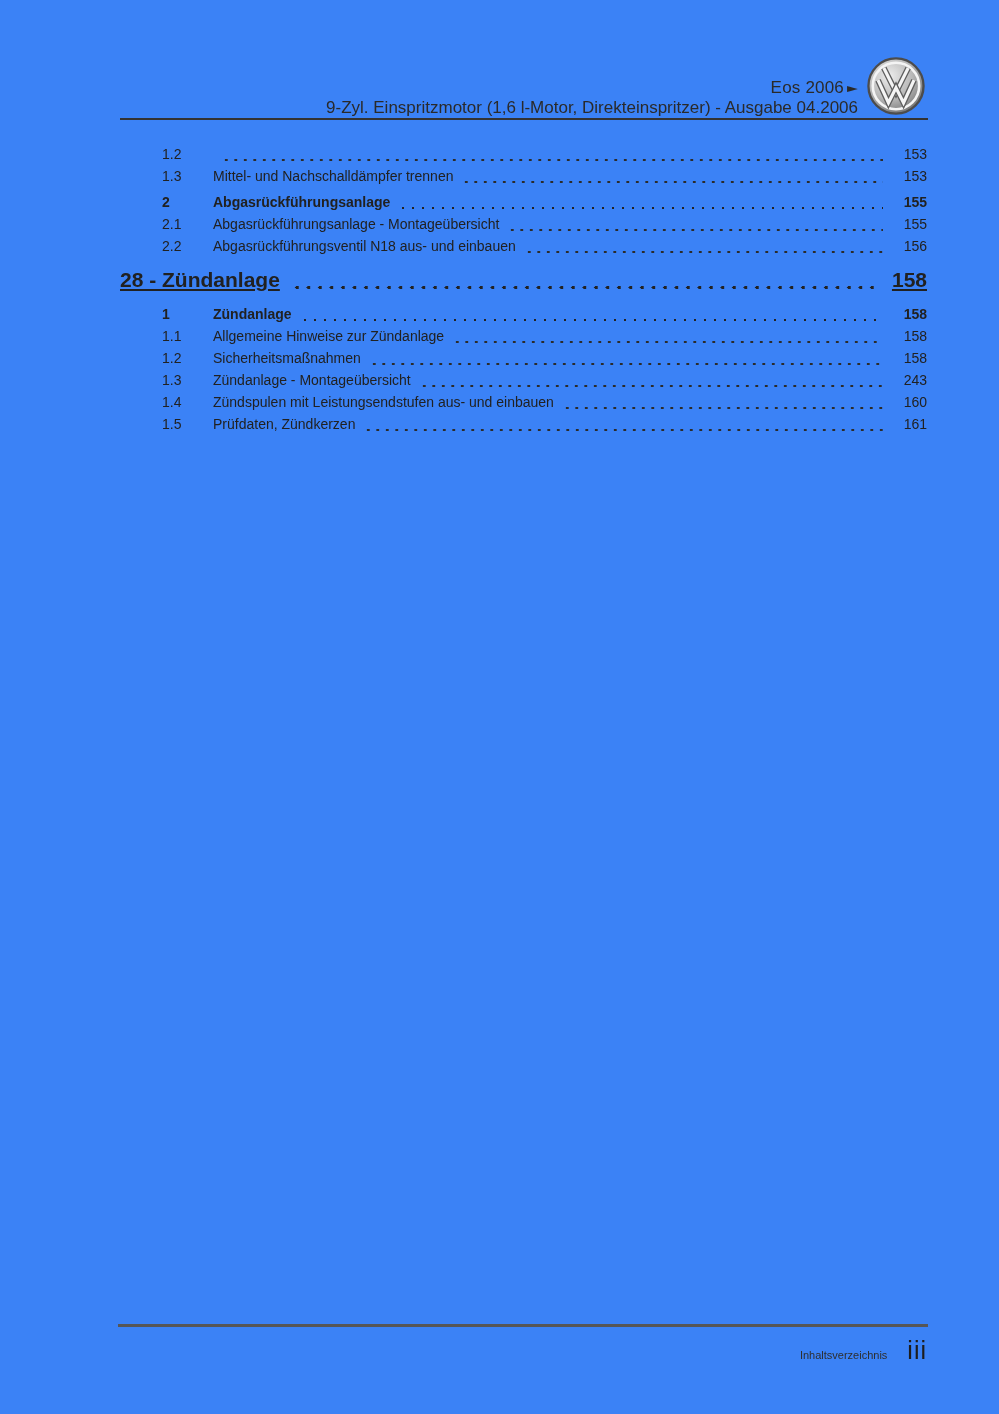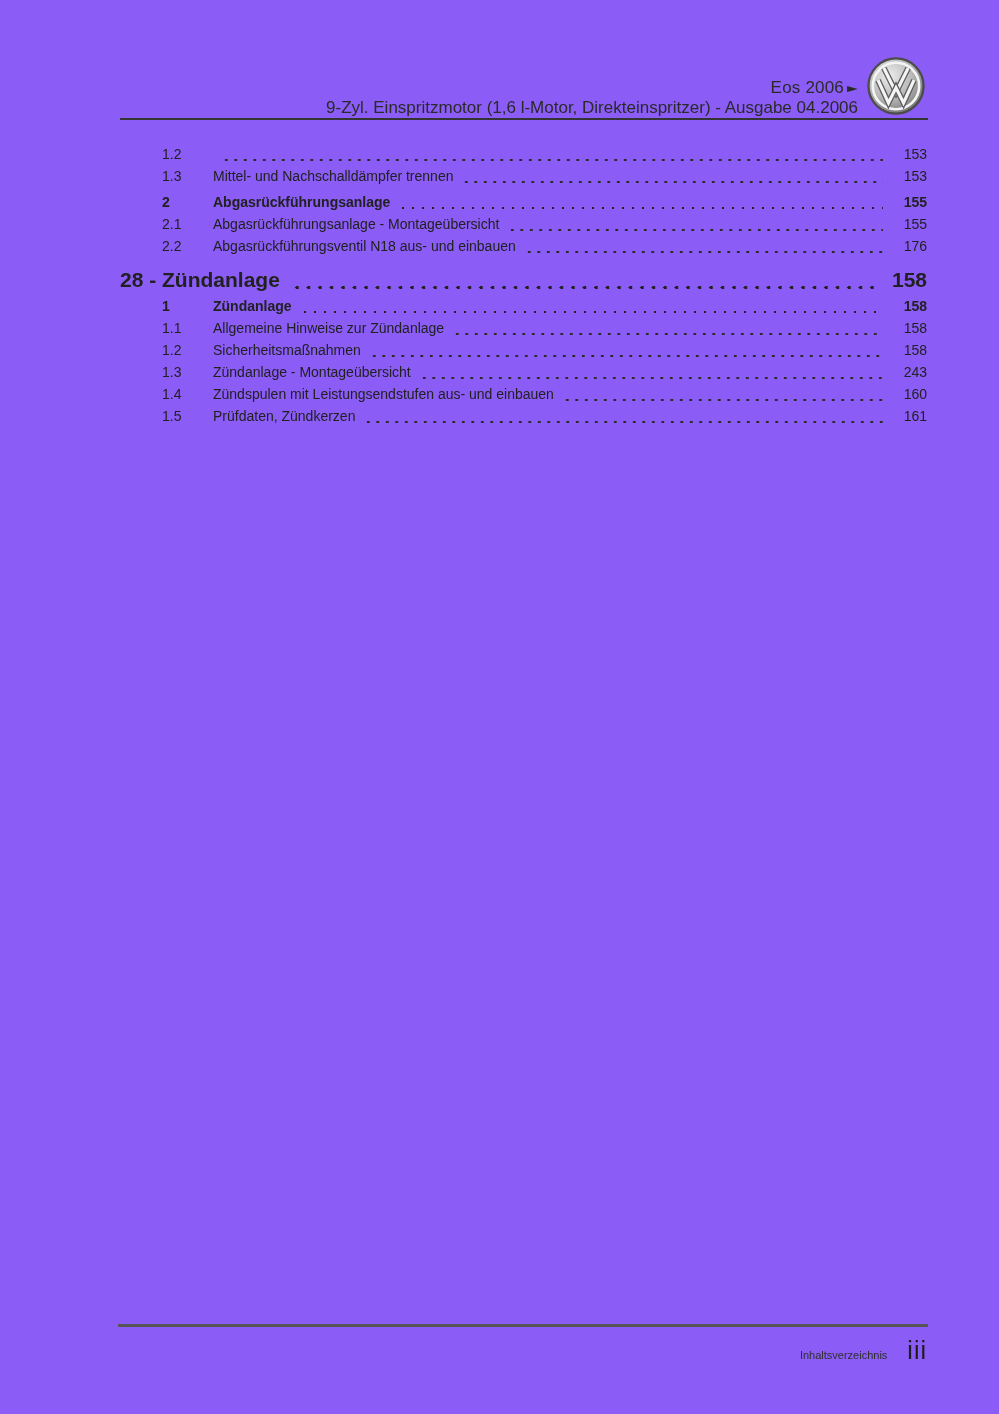--- a/index.html
+++ b/index.html
@@ -1,21 +1,21 @@
 <!DOCTYPE html>
 <html><head>
 <meta charset="utf-8">
 <style>
   * { margin: 0; padding: 0; box-sizing: border-box; }
   html, body { background: #ffffff; }
   .page {
     position: relative;
     width: 999px;
     height: 1414px;
-    background: #8b5cf6;
+    background: #3b82f6;
     font-family: "Liberation Sans", "DejaVu Sans", sans-serif;
     color: #212121;
     overflow: hidden;
   }
 
   
   .header-text {
     position: absolute;
     top: 78px;
     right: 141px;
@@ -91,21 +91,22 @@
   .gap-top-sm { margin-top: 4px; }
 
   .toc-section {
     display: flex;
     align-items: center;
     font-size: 21px;
     line-height: 30px;
     font-weight: 700;
     white-space: nowrap;
     margin-top: 8px;
-    margin-bottom: 0;
+    margin-bottom: 8px;
+    text-decoration: underline;
   }
   .toc-section .title { flex: 0 0 auto; }
   .toc-section .dots {
     height: 30px;
     margin: 0 6px 0 12px;
     background-image: radial-gradient(circle 1.8px at 5px 2.5px, #222222 98%, transparent 100%);
     background-size: 11.5px 5px;
     background-position: 0 20px;
   }
   .toc-section .pagenum { flex: 0 0 46px; width: 46px; }
@@ -194,21 +195,21 @@
       <span class="num">2.1</span>
       <span class="title">Abgasrückführungsanlage - Montageübersicht</span>
       <span class="dots"></span>
       <span class="pagenum">155</span>
     </div>
 
     <div class="toc-row">
       <span class="num">2.2</span>
       <span class="title">Abgasrückführungsventil N18 aus- und einbauen</span>
       <span class="dots"></span>
-      <span class="pagenum">176</span>
+      <span class="pagenum">156</span>
     </div>
 
     <div class="toc-section">
       <span class="title">28 - Zündanlage</span>
       <span class="dots"></span>
       <span class="pagenum">158</span>
     </div>
 
     <div class="toc-row bold">
       <span class="num">1</span>

